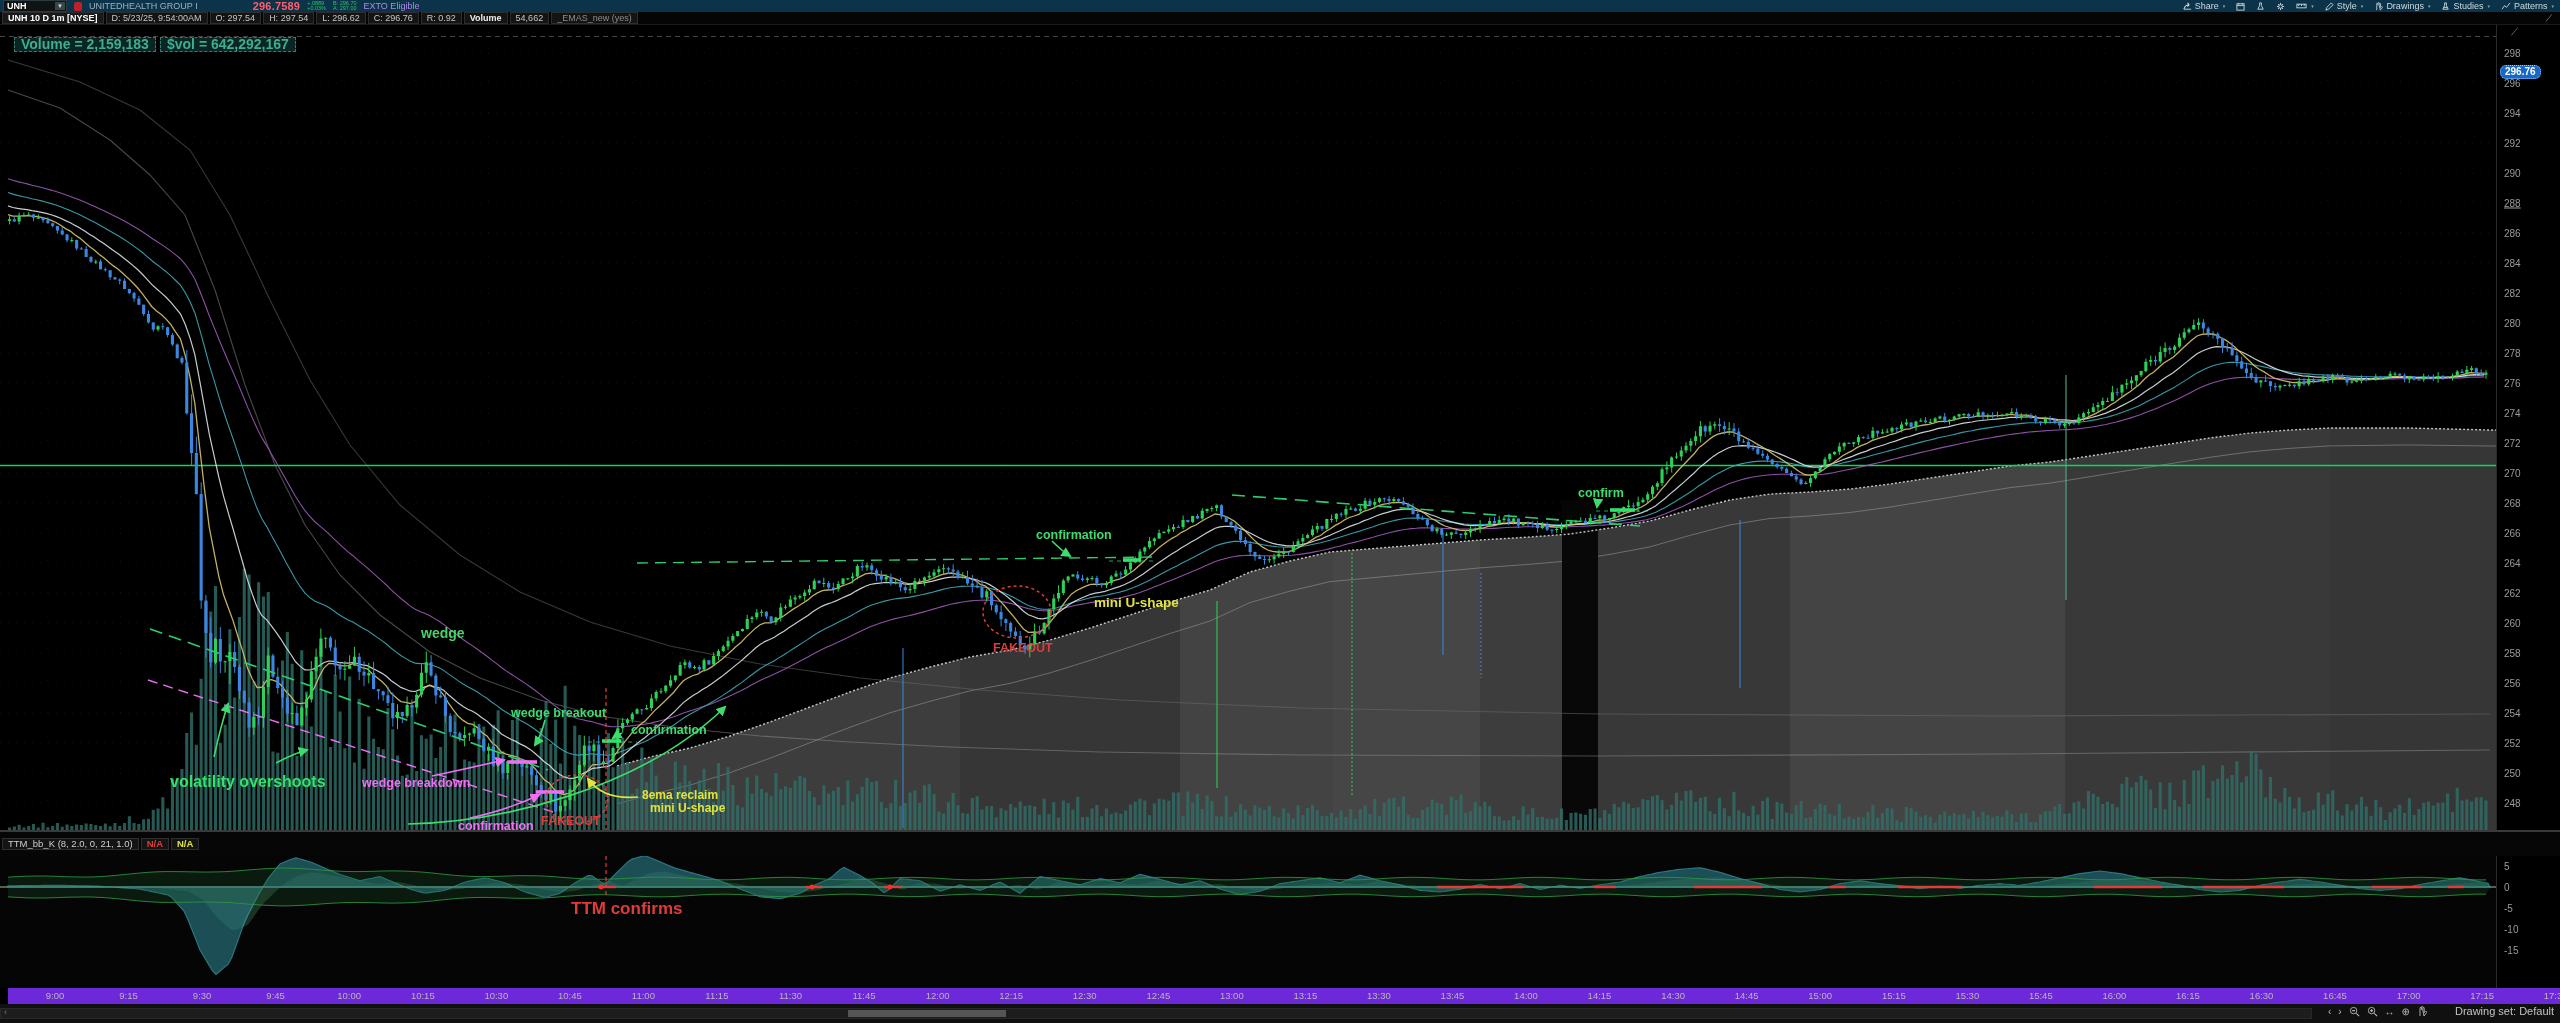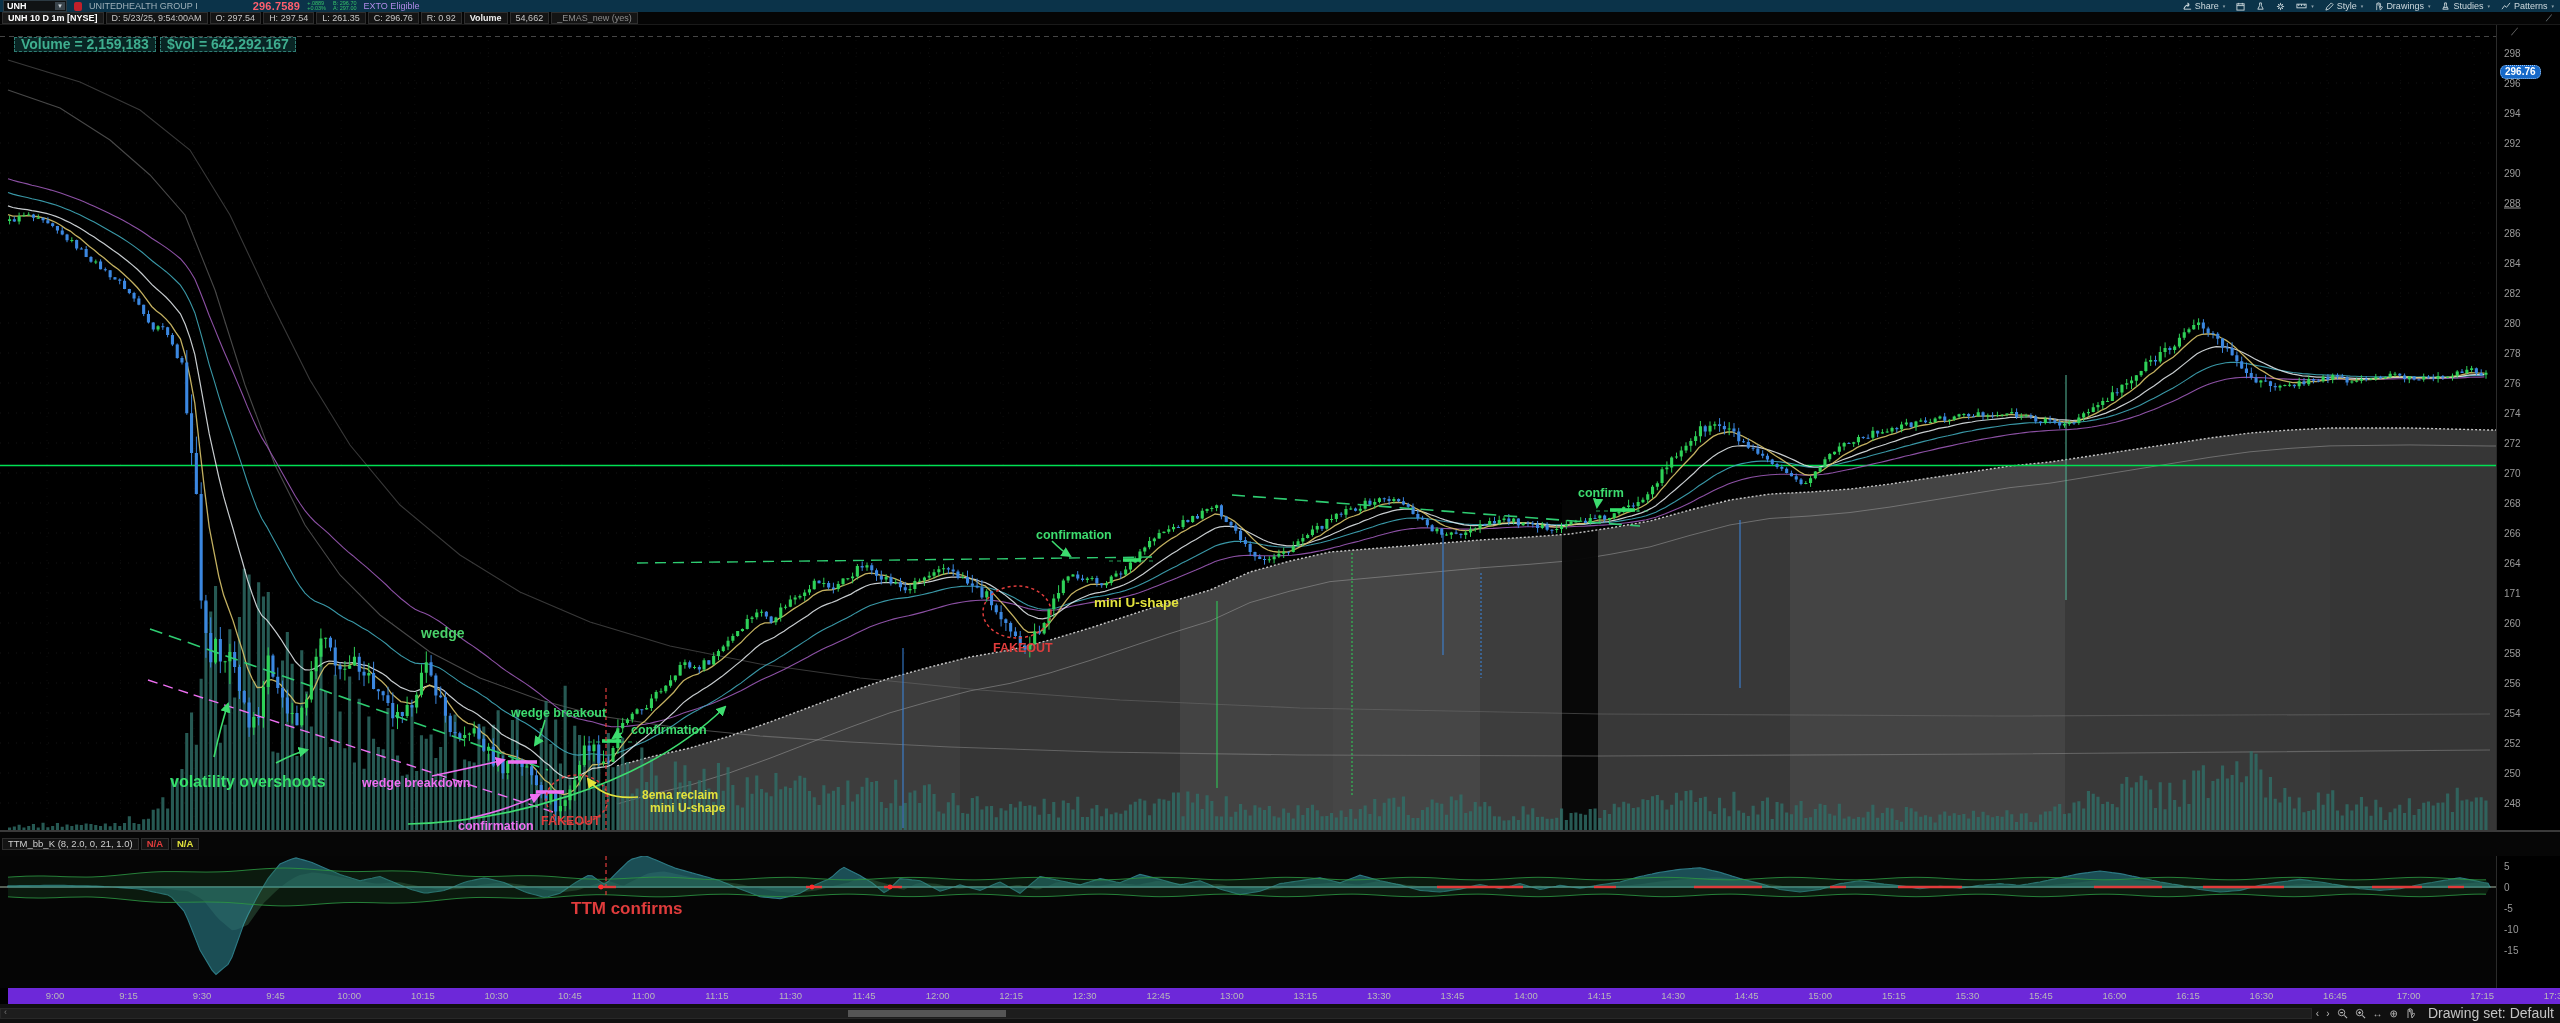--- a/index.html
+++ b/index.html
@@ -43,21 +43,21 @@
   #ttm-panel{position:absolute;left:0;top:854px;width:2496px;height:134px;background:#050505;z-index:5;}
   #ttm-axis{position:absolute;left:2496px;top:854px;width:64px;height:134px;background:#000;border-left:1px solid #2b2b2b;z-index:6;}
   
   #time-axis{position:absolute;left:0;top:988px;width:2560px;height:16px;background:#6d28d9;z-index:25;margin-left:8px;}
   .t-lab{position:absolute;top:2px;transform:translateX(-50%);font-size:9.5px;color:#b9b9b9;}
   #footer{position:absolute;left:0;top:1004px;width:2560px;height:19px;background:#101010;z-index:25;}
   #scroll-track{position:absolute;left:0;top:4px;width:2310px;height:9px;background:#1d1d1d;border:1px solid #282828;}
   #scroll-thumb{position:absolute;left:847px;top:1px;width:158px;height:7px;background:#555;}
   #f-controls{position:absolute;right:6px;top:1px;display:flex;align-items:center;gap:7px;color:#b9b9b9;font-size:10px;}
   #f-controls .fc{cursor:pointer;display:flex;align-items:center;}
-  .ds-label{color:#c4c4c4;font-size:14px;margin-left:6px;}
+  .ds-label{color:#c4c4c4;font-size:11px;margin-left:21px;}
   
   #anno-layer{position:absolute;inset:0;z-index:18;pointer-events:none;}
   .anno{position:absolute;transform:translateY(-50%);white-space:nowrap;font-weight:bold;}
   svg{display:block;}
 </style>
 </head>
 <body>
 <div id="app">
 
   <div id="toolbar">
@@ -142,21 +142,21 @@
           <span class="dd-caret">▾</span>
       </div>
     </div>
   </div>
 
   <div id="chartheader">
     <span class="ch-chip ch-title">UNH 10 D 1m [NYSE]</span>
     <span class="ch-chip">D: 5/23/25, 9:54:00AM</span>
     <span class="ch-chip">O: 297.54</span>
     <span class="ch-chip">H: 297.54</span>
-    <span class="ch-chip">L: 261.35</span>
+    <span class="ch-chip">L: 296.62</span>
     <span class="ch-chip">C: 296.76</span>
     <span class="ch-chip">R: 0.92</span>
     <span class="ch-chip ch-vol">Volume</span>
     <span class="ch-chip">54,662</span>
     <span class="ch-chip ch-study">_EMAS_new (yes)</span>
     <span class="ax-icon">⟋</span>
   </div>
 
   <div class="vo-chip" style="left:14px;">Volume = 2,159,183</div>
   <div class="vo-chip" style="left:160px;">$vol = 642,292,167</div>
@@ -311,21 +311,21 @@
       <div class="tick" style="top:269px;">282</div>
       <div class="tick" style="top:299px;">280</div>
       <div class="tick" style="top:329px;">278</div>
       <div class="tick" style="top:359px;">276</div>
       <div class="tick" style="top:389px;">274</div>
       <div class="tick" style="top:419px;">272</div>
       <div class="tick" style="top:449px;">270</div>
       <div class="tick" style="top:479px;">268</div>
       <div class="tick" style="top:509px;">266</div>
       <div class="tick" style="top:539px;">264</div>
-      <div class="tick" style="top:569px;">171</div>
+      <div class="tick" style="top:569px;">262</div>
       <div class="tick" style="top:599px;">260</div>
       <div class="tick" style="top:629px;">258</div>
       <div class="tick" style="top:659px;">256</div>
       <div class="tick" style="top:689px;">254</div>
       <div class="tick" style="top:719px;">252</div>
       <div class="tick" style="top:749px;">250</div>
       <div class="tick" style="top:779px;">248</div>
       <div id="last-badge" style="top:47.600000000000136px;">296.76</div>
     </div>
 

